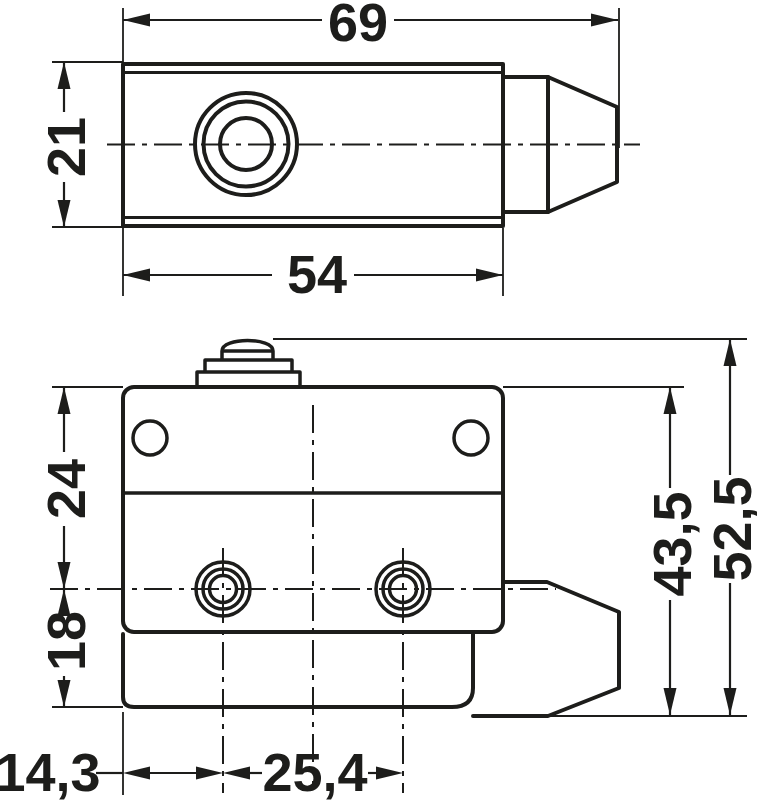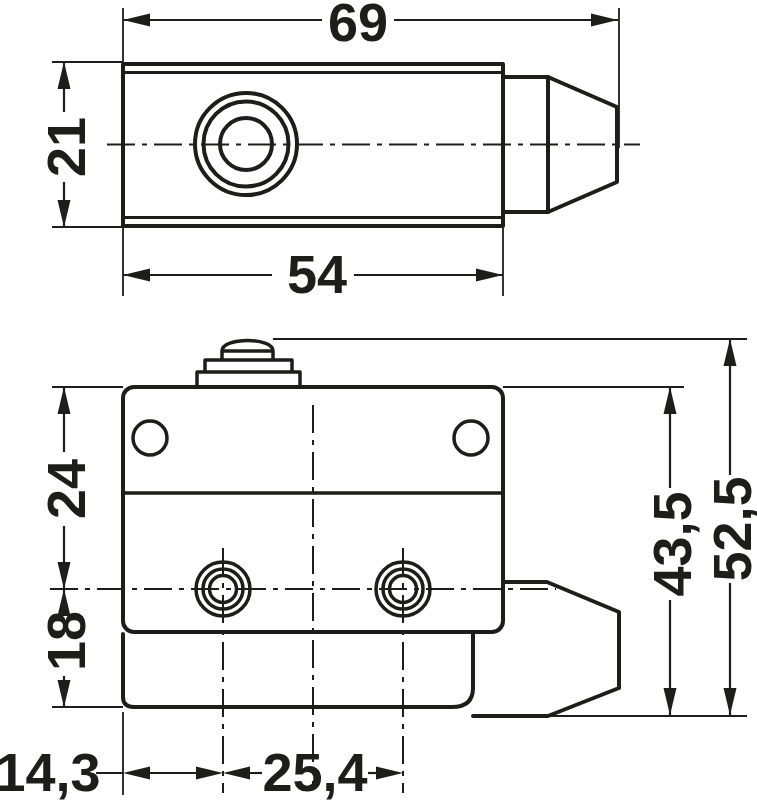--- a/index.html
+++ b/index.html
@@ -1,16 +1,16 @@
 <!DOCTYPE html>
 <html><head>
 <meta charset="utf-8">
 <style>
   html,body{margin:0;padding:0;background:#ffffff;}
-  .page{width:757px;height:800px;background:#ffffff;overflow:hidden;border-radius:6px;}
+  .page{width:757px;height:800px;background:#ffffff;overflow:hidden;}
   svg{display:block;}
   .ol   {stroke:#1d1d1b;stroke-width:4;fill:none;stroke-linejoin:round;stroke-linecap:round;}
   .ol35 {stroke:#1d1d1b;stroke-width:3.5;fill:none;stroke-linejoin:round;}
   .ol3  {stroke:#1d1d1b;stroke-width:3;fill:none;}
   .thin {stroke:#1d1d1b;stroke-width:1.8;fill:none;}
   .dim  {stroke:#1d1d1b;stroke-width:2.2;fill:none;}
   .cl   {stroke:#1d1d1b;stroke-width:2;fill:none;stroke-dasharray:28 7 5 7;}
   .arr  {fill:#1d1d1b;stroke:none;}
   text.dl{font-family:"Liberation Sans",sans-serif;font-weight:bold;font-size:54px;
           fill:#1d1d1b;text-anchor:middle;dominant-baseline:central;}

